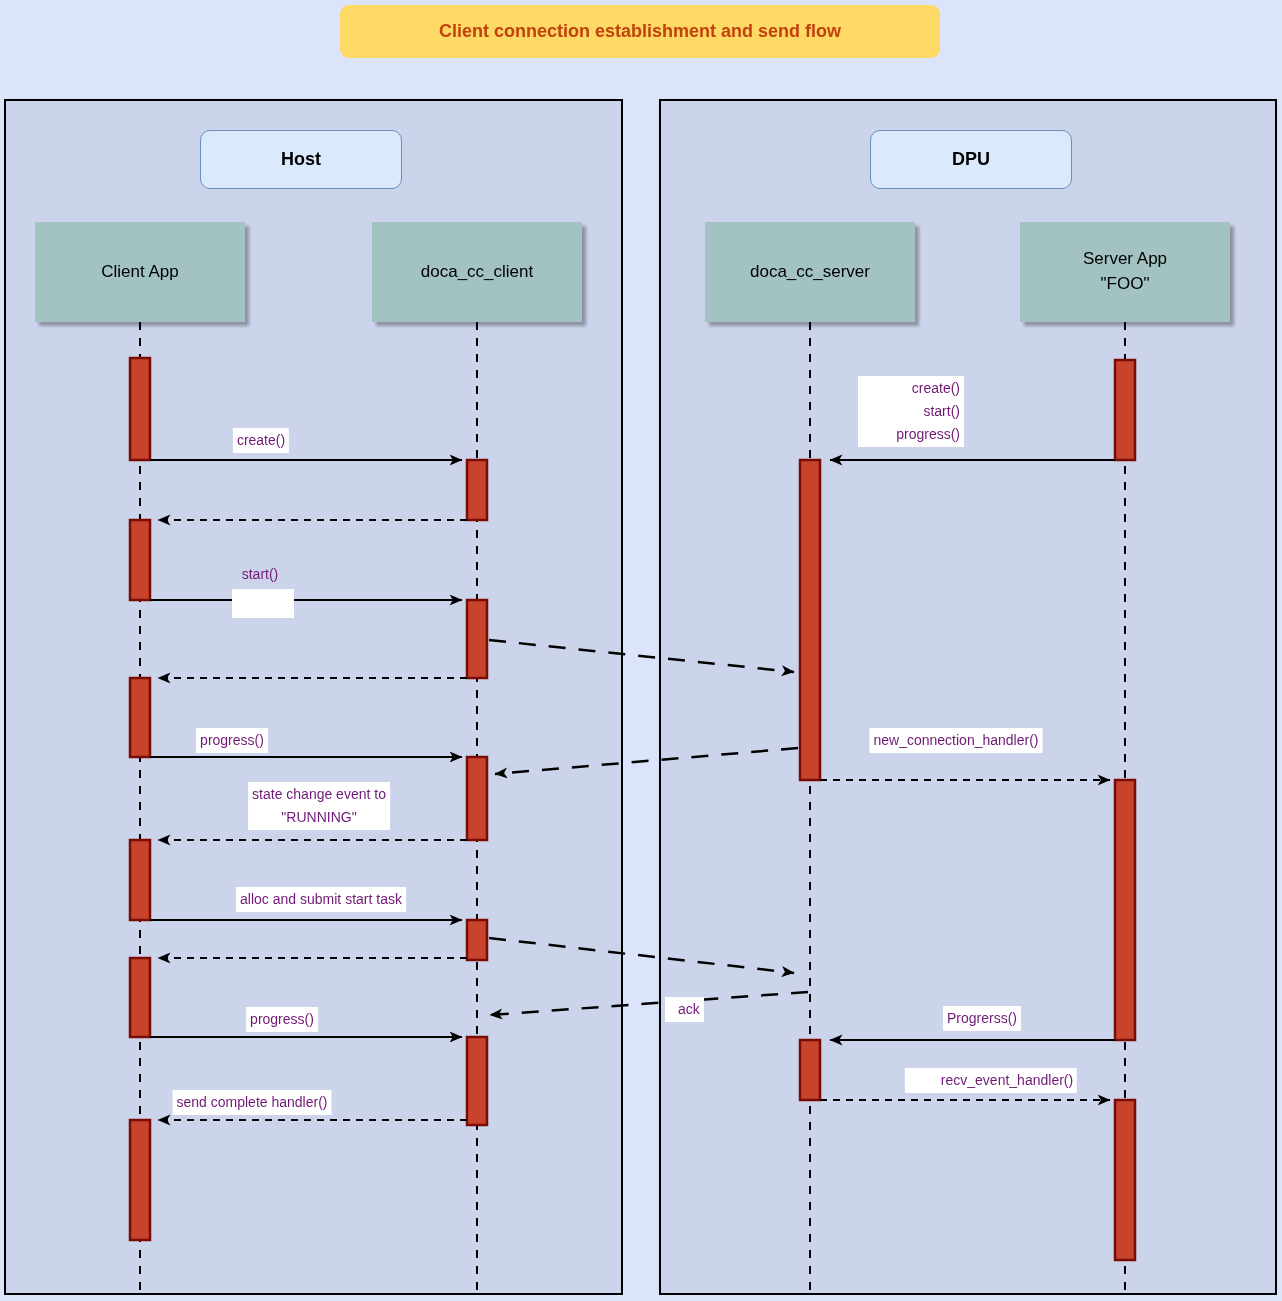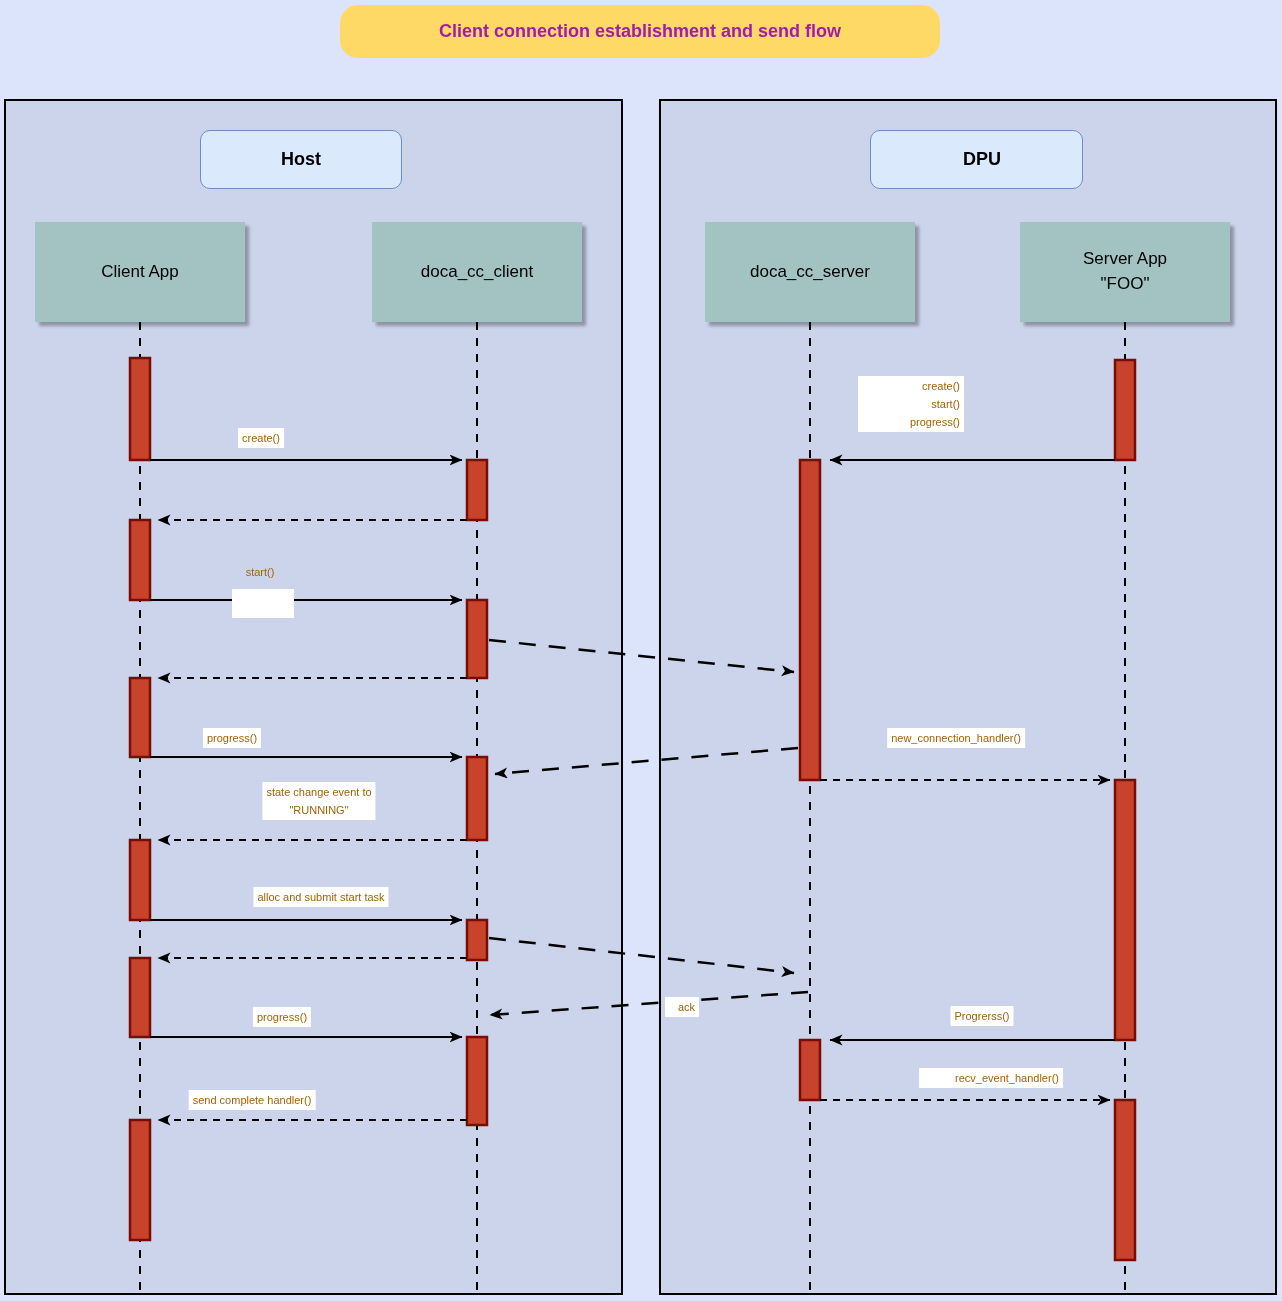--- a/index.html
+++ b/index.html
@@ -6,45 +6,45 @@
     --page-bg:#dbe4fb; --frame-bg:#ccd4ec; --title-bg:#ffd966;
     --frame-label-bg:#dbe9fd; --frame-label-border:#6c8ebf;
     --actor-bg:#a3c2c2; --activation-fill:#c8432b; --activation-border:#7a0c05;
     --line-color:#000000;
   }
   html,body{margin:0;padding:0;}
   body{background:var(--page-bg);font-family:"Liberation Sans",sans-serif;}
   .canvas{position:relative;width:1282px;height:1301px;background:var(--page-bg);overflow:hidden;}
 
   .title{position:absolute;left:340px;top:5px;width:600px;height:53px;
-    background:var(--title-bg);border-radius:18px;display:flex;align-items:center;justify-content:center;
-    font-weight:bold;font-size:18px;color:#a21caf;z-index:4;}
+    background:var(--title-bg);border-radius:9px;display:flex;align-items:center;justify-content:center;
+    font-weight:bold;font-size:18px;color:#c2410c;z-index:4;}
 
   .frame{position:absolute;top:99px;height:1196px;background:var(--frame-bg);
     border:2px solid var(--line-color);box-sizing:border-box;z-index:0;}
   .frame.host{left:4px;width:619px;}
   .frame.dpu{left:659px;width:618px;}
 
   .frame-label{position:absolute;top:130px;width:200px;height:57px;
     background:var(--frame-label-bg);border:1.5px solid var(--frame-label-border);border-radius:10px;
     display:flex;align-items:center;justify-content:center;font-weight:bold;font-size:18px;z-index:3;}
   .frame-label.host{left:200px;}
-  .frame-label.dpu{left:870px;padding-left:11px;}
+  .frame-label.dpu{left:870px;}
 
   .actor{position:absolute;top:222px;width:210px;height:100px;background:var(--actor-bg);
     box-shadow:4px 4px 3px rgba(0,0,0,0.3);display:flex;align-items:center;justify-content:center;
     text-align:center;font-size:17px;color:#000;white-space:pre-line;line-height:1.45;z-index:3;}
   .actor.a1{left:35px;}
   .actor.a2{left:372px;}
   .actor.a3{left:705px;}
   .actor.a4{left:1020px;}
 
   svg.layer{position:absolute;left:0;top:0;z-index:1;}
 
-  .msg{position:absolute;font-size:11px;color:#a16207;z-index:2;white-space:pre-line;line-height:1.65;}
+  .msg{position:absolute;font-size:14px;color:#701a75;z-index:2;white-space:pre-line;line-height:1.65;}
   .msg.bg{background:#ffffff;padding:1px 4px;}
   .msg.center{transform:translateX(-50%);text-align:center;}
   .msg.rightalign{text-align:right;}
   .empty-box{position:absolute;background:#ffffff;z-index:2;}
 </style>
 </head>
 <body>
 
 <div class="canvas">
 

